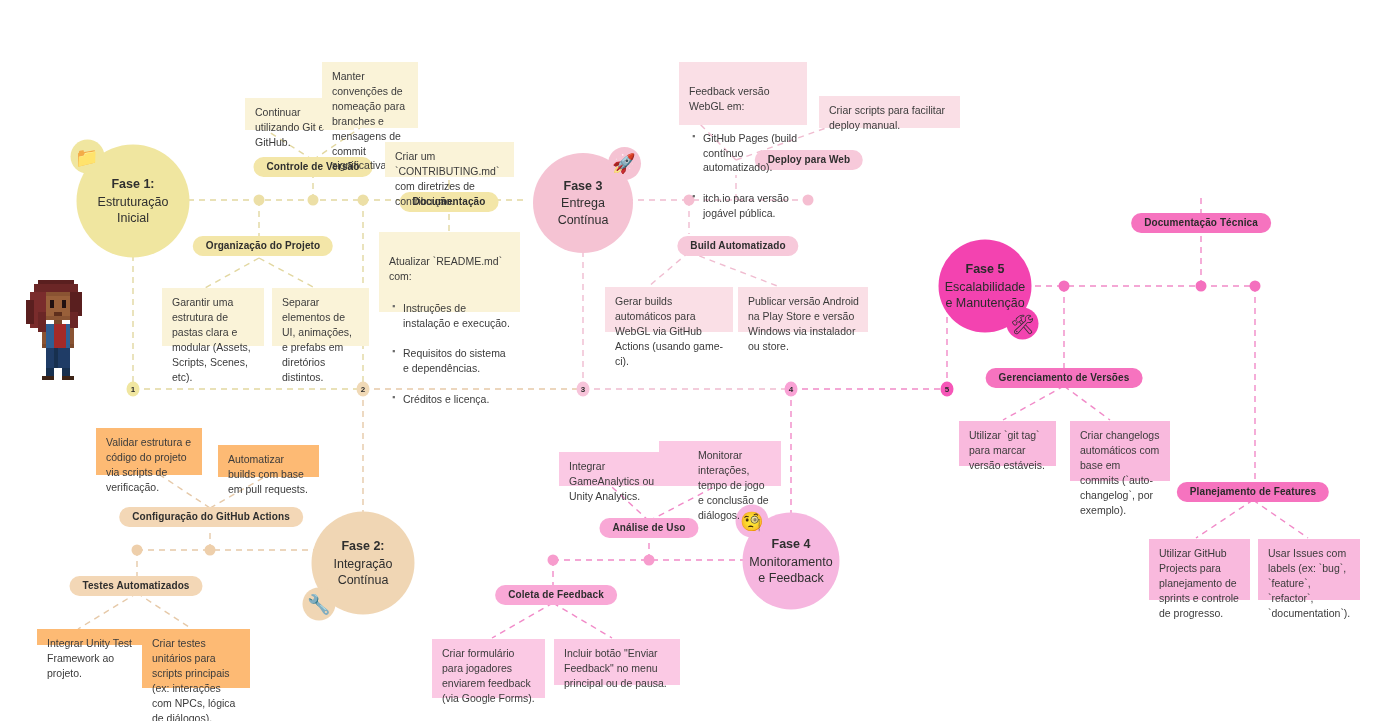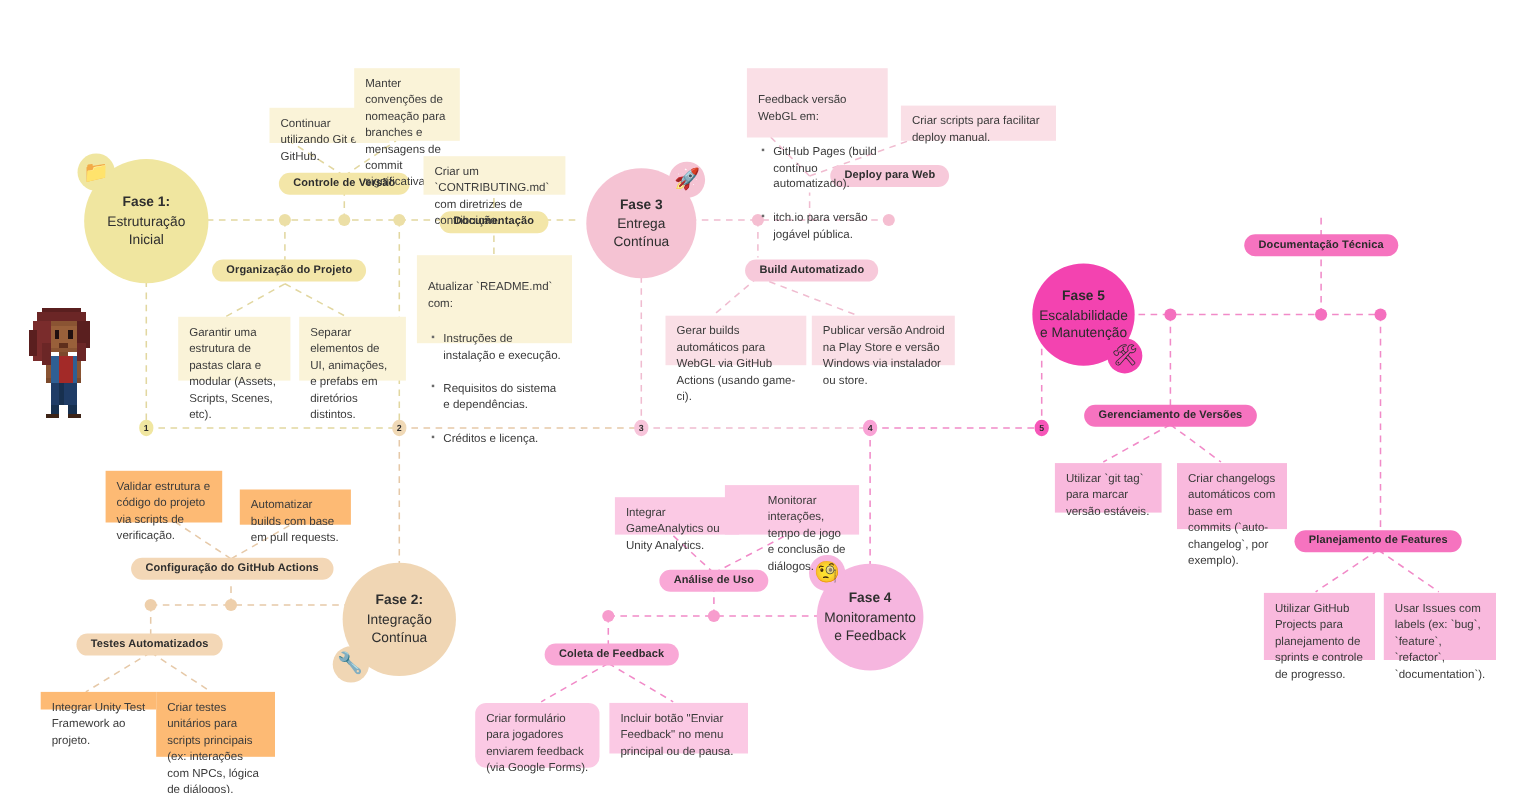--- a/index.html
+++ b/index.html
@@ -260,21 +260,21 @@
       <li>GitHub Pages (build contínuo automatizado).</li>
       <li>itch.io para versão jogável pública.</li>
     </ul>
   </div>
   <div class="note n-rose" style="left:819px;top:96px;width:141px;height:32px;">Criar scripts para facilitar deploy manual.</div>
   <div class="note n-rose" style="left:605px;top:287px;width:128px;height:45px;">Gerar builds automáticos para WebGL via GitHub Actions (usando game-ci).</div>
   <div class="note n-rose" style="left:738px;top:287px;width:130px;height:45px;">Publicar versão Android na Play Store e versão Windows via instalador ou store.</div>
 
   <div class="note n-pink" style="left:527px;top:452px;width:113px;height:34px;margin-left:32px;">Integrar GameAnalytics ou Unity Analytics.</div>
   <div class="note n-pink" style="left:659px;top:441px;width:122px;height:45px;padding-left:39px;">Monitorar interações, tempo de jogo e conclusão de diálogos.</div>
-  <div class="note n-pink" style="left:432px;top:639px;width:113px;height:59px;border-radius:10px;">Criar formulário para jogadores enviarem feedback (via Google Forms).</div>
+  <div class="note n-pink" style="left:432px;top:639px;width:113px;height:59px;">Criar formulário para jogadores enviarem feedback (via Google Forms).</div>
   <div class="note n-pink" style="left:554px;top:639px;width:126px;height:46px;">Incluir botão "Enviar Feedback" no menu principal ou de pausa.</div>
 
   <div class="note n-pinkS" style="left:959px;top:421px;width:97px;height:45px;">Utilizar `git tag` para marcar versão estáveis.</div>
   <div class="note n-pinkS" style="left:1070px;top:421px;width:100px;height:60px;">Criar changelogs automáticos com base em commits (`auto-changelog`, por exemplo).</div>
   <div class="note n-pinkS" style="left:1149px;top:539px;width:101px;height:61px;">Utilizar GitHub Projects para planejamento de sprints e controle de progresso.</div>
   <div class="note n-pinkS" style="left:1258px;top:539px;width:102px;height:61px;">Usar Issues com labels (ex: `bug`, `feature`, `refactor`, `documentation`).</div>
 
   <div class="avatar" style="left:58px;top:330px;">
     <svg width="64" height="108" viewBox="0 0 16 27" shape-rendering="crispEdges">
       <g>

